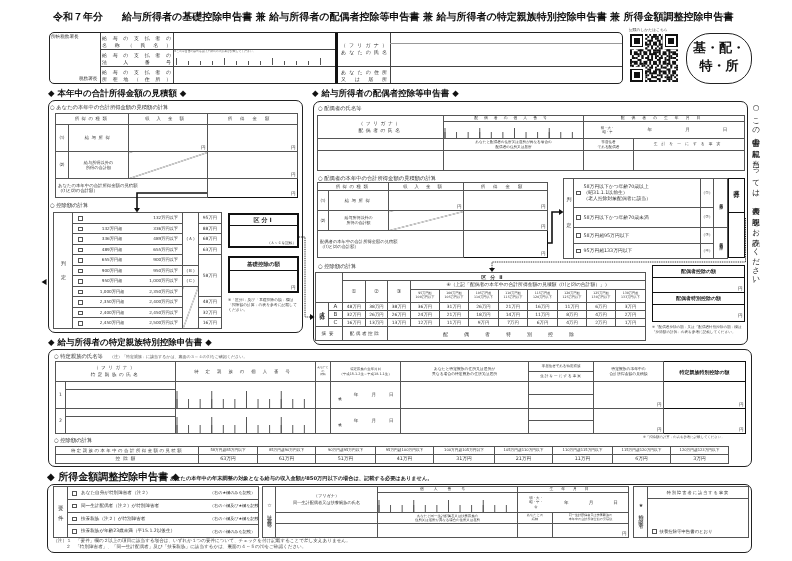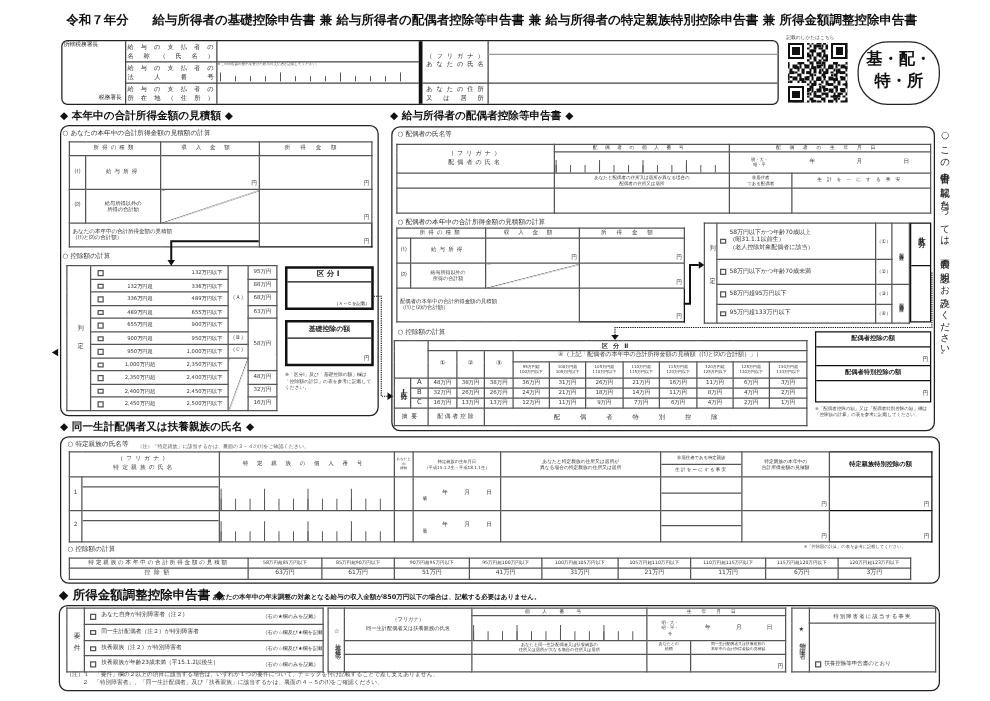--- a/index.html
+++ b/index.html
@@ -529,21 +529,21 @@
       </div>
   </div>
   <div class="a" style="left:652px;top:325px;width:93px;font-size:3.6px;line-height:1.35;color:#444">※「配偶者控除の額」又は「配偶者特別控除の額」欄は「控除額の計算」の表を参考に記載してください。</div>
 </div>
 
 <div class="a" style="left:752px;top:103px;height:243px;width:11px">
   <span class="vt" style="font-size:7.6px;letter-spacing:0.75px;color:#222">○この申告書の記載に当たっては、裏面の説明をお読みください。</span>
 </div>
 
 <div class="w0">
-  <div class="h" style="left:48px;top:338px">◆ 同一生計配偶者又は扶養親族の氏名 ◆</div>
+  <div class="h" style="left:48px;top:338px">◆ 給与所得者の特定親族特別控除申告書 ◆</div>
   <div class="box" style="left:48px;top:349px;width:704px;height:118px"></div>
   <div class="st" style="left:54px;top:353.5px">○ 特定親族の氏名等</div>
   <div class="st" style="left:110px;top:354.5px;font-size:4px;color:#555">（注）「特定親族」に該当するかは、裏面の３～４の⑴をご確認ください。</div>
 
   <table class="g" style="left:55px;top:361px;width:690px">
     <colgroup>
         <col style="width:10px">
         <col style="width:110px">
         <col style="width:140px">
         <col style="width:15px">

